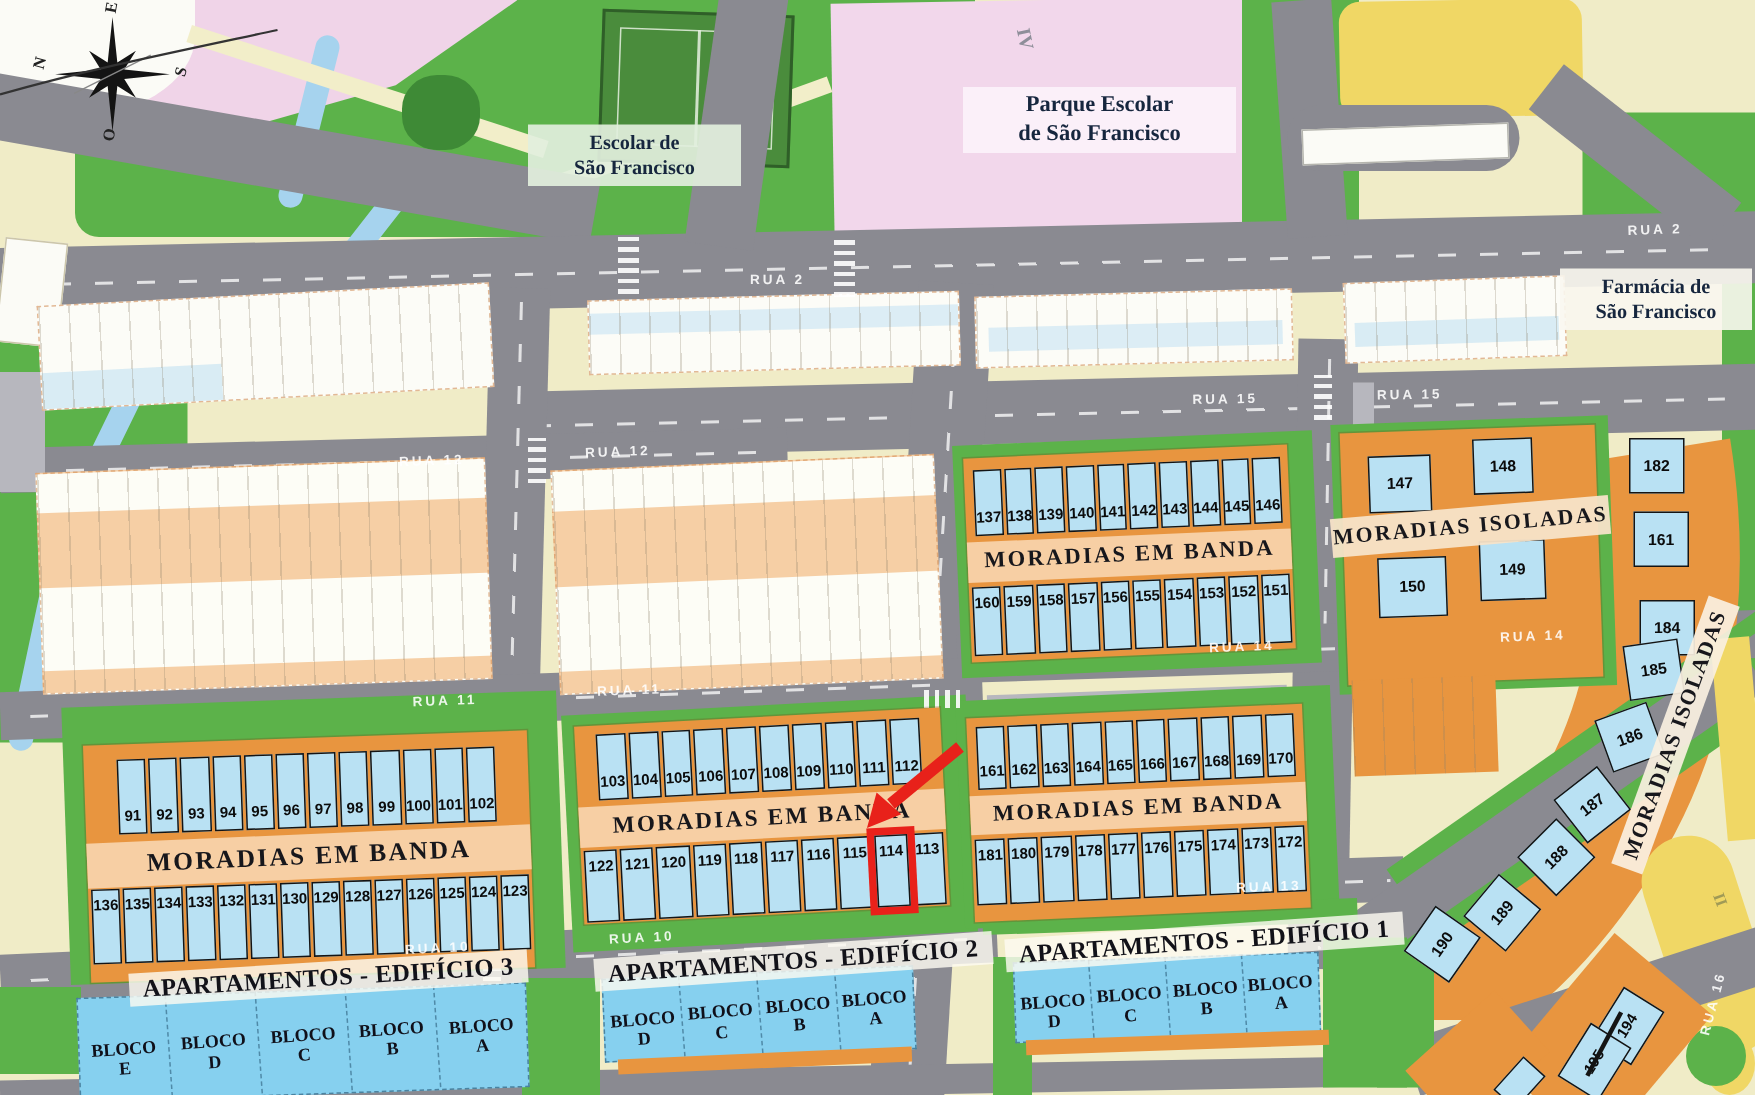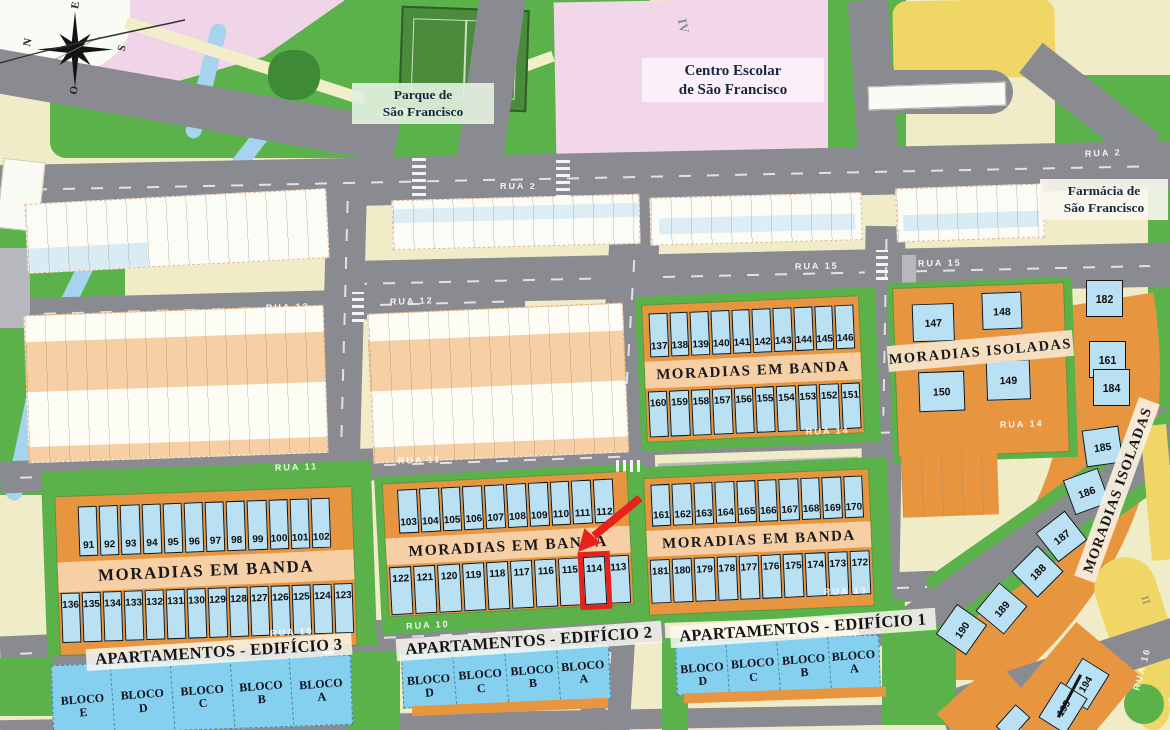--- a/index.html
+++ b/index.html
@@ -39,23 +39,23 @@
   .banner{display:flex;align-items:center;justify-content:center;background:#f7cfa4;
     font-family:"Liberation Serif",serif;font-weight:bold;color:#17171c;letter-spacing:1.5px;white-space:nowrap}
   .iso-lot{position:absolute;background:#b9e1f3;border:1.6px solid #141414;display:flex;
     align-items:center;justify-content:center;font-weight:bold;font-size:10.5px;color:#0b0b0b}
   .iso-lot:nth-child(1){left:18px;top:16px;width:42px;height:38px}
   .iso-lot:nth-child(2){left:88px;top:7px;width:40px;height:37px}
   .iso-lot:nth-child(3){left:22px;top:84px;width:46px;height:40px}
   .iso-lot:nth-child(4){left:90px;top:75px;width:44px;height:40px}
   .curve-lot{position:absolute;width:37px;height:37px;background:#b9e1f3;border:1.6px solid #141414;
     display:flex;align-items:center;justify-content:center;font-weight:bold;font-size:10.5px;color:#0b0b0b}
-  .curve-lot:nth-child(1){left:186px;top:20px}
+  .curve-lot:nth-child(1){left:186px;top:32px}
   .curve-lot:nth-child(2){left:189px;top:81px}
-  .curve-lot:nth-child(3){left:193px;top:109px}
+  .curve-lot:nth-child(3){left:193px;top:140px}
   .curve-lot:nth-child(4){left:184px;top:168px;transform:rotate(-8deg)}
   .curve-lot:nth-child(5){left:168px;top:213px;transform:rotate(-20deg)}
   .curve-lot:nth-child(6){left:143px;top:258px;transform:rotate(-38deg)}
   .curve-lot:nth-child(7){left:119px;top:293px;transform:rotate(-45deg)}
   .curve-lot:nth-child(8){left:83px;top:330px;transform:rotate(-50deg)}
   .curve-lot:nth-child(9){left:43px;top:351px;transform:rotate(-55deg)}
   .corner-lot{position:absolute;width:42px;height:32px;background:#b9e1f3;border:1.6px solid #141414;
     display:flex;align-items:center;justify-content:center;font-weight:bold;font-size:10px;color:#0b0b0b}
   .corner-lot:nth-child(1){left:34px;top:8px;transform:rotate(-58deg)}
   .corner-lot:nth-child(2){left:12px;top:32px;transform:rotate(-58deg)}
@@ -398,25 +398,25 @@
       </div>
       <div class="bloco">
         <span>BLOCO</span>
         <span>A</span>
       </div>
     </div>
   <div class="abs orange" style="left:684px;top:690px;width:202px;height:10px;transform:rotate(-2deg)"></div>
   <div class="apt-title" style="left:670px;top:617px;transform:rotate(-4deg)">APARTAMENTOS - EDIFÍCIO 1</div>
 
   <div class="place-label" style="left:352px;top:83px;width:142px;font-size:13.5px;background:rgba(226,239,221,.92)">
-    <div>Parque de</div>
+    <div>Escolar de</div>
     <div>São Francisco</div>
   </div>
   <div class="place-label" style="left:642px;top:58px;width:182px;font-size:15px;background:rgba(252,243,251,.9)">
-    <div>Centro Escolar</div>
+    <div>Parque Escolar</div>
     <div>de São Francisco</div>
   </div>
   <div class="place-label" style="left:1040px;top:179px;width:128px;font-size:13.5px;background:rgba(249,247,240,.9)">
     <div>Farmácia de</div>
     <div>São Francisco</div>
   </div>
 
   <span class="rlabel" style="left:500px;top:181px">RUA 2</span>
   <span class="rlabel" style="left:1085px;top:148px;transform:rotate(-2deg)">RUA 2</span>
   <span class="rlabel" style="left:795px;top:261px;transform:rotate(-1deg)">RUA 15</span>

